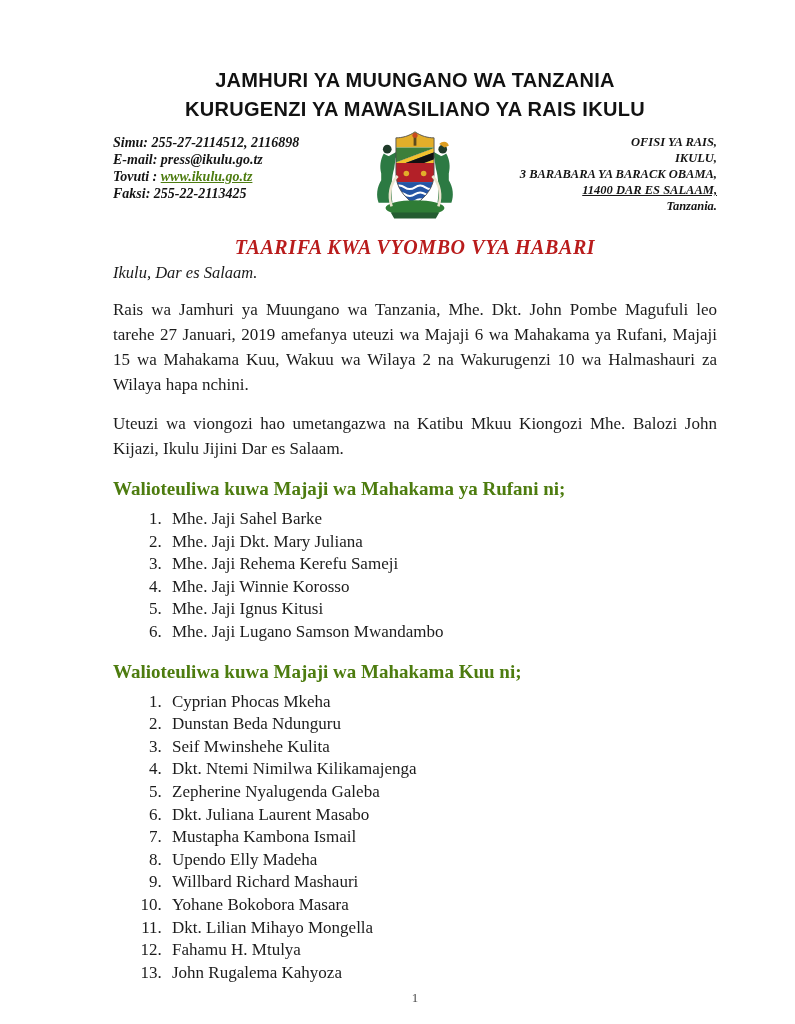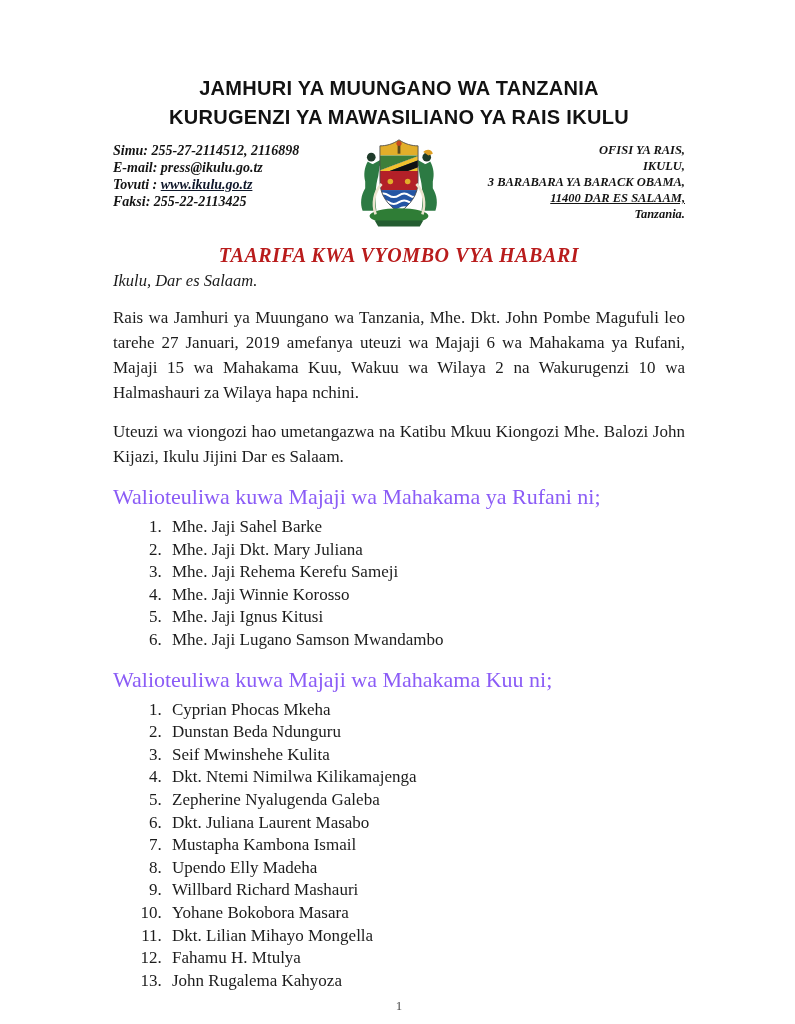--- a/index.html
+++ b/index.html
@@ -3,21 +3,21 @@
 <meta charset="utf-8">
 <style>
   * { margin: 0; padding: 0; box-sizing: border-box; }
   html, body { background: #ffffff; }
   body {
     width: 795px; height: 1024px;
     font-family: "Liberation Serif", serif;
     color: #1c1c1c;
     overflow: hidden;
   }
-  .page { padding: 66px 110px 0 113px; margin-top: 8px; }
+  .page { padding: 66px 78px 0 113px; }
 
   
   .head-line {
     font-family: "Liberation Sans", sans-serif;
     font-weight: 700;
     font-size: 20px;
     line-height: 29px;
     text-align: center;
     letter-spacing: 0.3px;
     color: #121212;
@@ -29,21 +29,21 @@
   }
   .contact {
     flex: 1 1 0;
     font-weight: 700;
     font-style: italic;
     font-size: 14px;
     line-height: 17px;
     color: #141414;
   }
   .contact .link {
-    color: #0f172a;
+    color: #4d7c0f;
     text-decoration: underline;
     cursor: pointer;
   }
   .crest-wrap {
     width: 112px;
     display: flex;
     justify-content: center;
     margin-top: -6px;
   }
   .address {
@@ -76,24 +76,24 @@
   }
   .para {
     margin-top: 14px;
     font-size: 17px;
     line-height: 25px;
     text-align: justify;
     text-justify: inter-word;
   }
   .sect-head {
     margin-top: 17px;
-    font-weight: 400;
-    font-size: 22px;
+    font-weight: 700;
+    font-size: 19px;
     line-height: 21px;
-    color: #8b5cf6;
+    color: #4d7c0f;
   }
   ol.name-list {
     margin-top: 9px;
     padding-left: 53px;
     font-size: 17px;
     line-height: 22.6px;
   }
   ol.name-list li { padding-left: 6px; }
 
   .page-footer {

